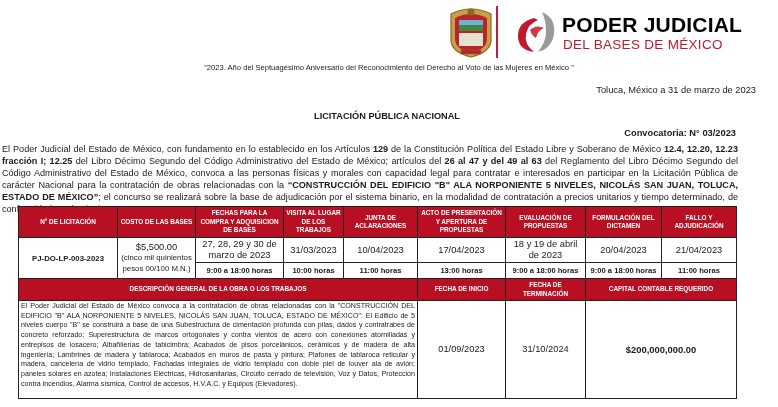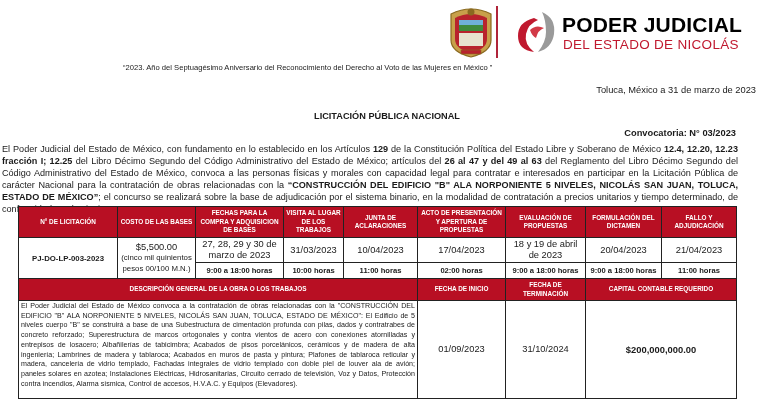--- a/index.html
+++ b/index.html
@@ -5,21 +5,21 @@
   html, body { margin: 0; padding: 0; background: #ffffff; }
   body { width: 778px; height: 407px; overflow: hidden; position: relative;
          font-family: "Liberation Sans", sans-serif; color: #1a1a1a; }
   .abs { position: absolute; }
   
   #crest { left: 445px; top: 6px; width: 52px; height: 52px; }
   #vdivider { left: 496px; top: 6px; width: 1.5px; height: 52px; background: #b0243a; }
   #pj-symbol { left: 512px; top: 8px; width: 48px; height: 48px; }
   #pj-name { left: 562px; top: 14px; color: #000000; font-size: 21px; font-weight: bold; letter-spacing: 0.2px; line-height: 22px; }
   #pj-sub { left: 563px; top: 37px; color: #c0192f; font-size: 13.5px; line-height: 15px; letter-spacing: 0.3px; }
-  #motto { left: 0; width: 778px; top: 63px; text-align: left; font-size: 7.6px; margin-left: 123px; width: 532px; }
+  #motto { left: 0; width: 778px; top: 63px; text-align: center; font-size: 7.6px; margin-left: 123px; width: 532px; }
   #place-date { right: 22px; top: 85px; font-size: 9.3px; }
   #licit-title { left: 0; width: 778px; top: 111px; text-align: center; font-size: 9.2px; font-weight: bold; margin-left: -2px; }
   #convocatoria { right: 42px; top: 128px; font-size: 9.3px; font-weight: bold; }
   #intro { left: 2px; top: 143px; width: 736px; font-size: 9.1px; line-height: 12.1px; text-align: justify; }
   #intro b { font-weight: bold; }
 
   
   table.main { position: absolute; left: 18px; top: 206px; width: 718px; border-collapse: collapse; table-layout: fixed; }
   table.main td, table.main th { border: 1px solid #222; padding: 0 2px; text-align: center; vertical-align: middle; overflow: hidden; }
   table.main th { background: #b80f23; color: #ffffff; font-size: 6.4px; font-weight: bold; line-height: 8.5px; }
@@ -48,21 +48,21 @@
   <circle cx="26" cy="6" r="3.5" fill="#8a6a20"></circle>
   <rect x="16" y="44" width="20" height="4" fill="#b8232d" stroke="#8a6a20" stroke-width="0.6"></rect>
 </svg>
 <div id="vdivider" class="abs"></div>
 <svg id="pj-symbol" class="abs" viewBox="0 0 48 48">
   <path d="M30 4 Q44 10 42 26 Q40 40 26 44 Q34 34 34 24 Q34 12 30 4 Z" fill="#9a9a9a"></path>
   <path d="M22 10 Q6 14 6 28 Q6 42 22 44 Q12 36 14 26 Q16 16 26 12 Z" fill="#c0192f"></path>
   <path d="M18 22 Q24 16 32 20 Q26 22 24 30 Q20 28 18 22 Z" fill="#d23a47"></path>
 </svg>
 <div id="pj-name" class="abs">PODER JUDICIAL</div>
-<div id="pj-sub" class="abs">DEL ESTADO DE NICOLÁS</div>
+<div id="pj-sub" class="abs">DEL BASES DE MÉXICO</div>
 <div id="motto" class="abs">“2023. Año del Septuagésimo Aniversario del Reconocimiento del Derecho al Voto de las Mujeres en México ”</div>
 
 <div id="place-date" class="abs">Toluca, México a 31 de marzo de 2023</div>
 <div id="licit-title" class="abs">LICITACIÓN PÚBLICA NACIONAL</div>
 <div id="convocatoria" class="abs">Convocatoria: N° 03/2023</div>
 
 <div id="intro" class="abs"><span>El Poder Judicial del Estado de México, con fundamento en lo establecido en los Artículos </span><b>129</b><span> de la Constitución Política del Estado Libre y Soberano de México </span><b>12.4, 12.20, 12.23 fracción I; 12.25</b><span> del Libro Décimo Segundo del Código Administrativo del Estado de México; artículos del </span><b>26 al 47 y del 49 al 63</b><span> del Reglamento del Libro Décimo Segundo del Código Administrativo del Estado de México, convoca a las personas físicas y morales con capacidad legal para contratar e interesados en participar en la Licitación Pública de carácter Nacional para la contratación de obras relacionadas con la </span><b>“CONSTRUCCIÓN DEL EDIFICIO "B" ALA NORPONIENTE 5 NIVELES, NICOLÁS SAN JUAN, TOLUCA, ESTADO DE MÉXICO”</b><span>; el concurso se realizará sobre la base de adjudicación por el sistema binario, en la modalidad de contratación a precios unitarios y tiempo determinado, de conformidad con lo siguiente:</span></div>
 
 <table class="main">
   <colgroup>
@@ -99,21 +99,21 @@
     <td class="v-reg">10/04/2023</td>
     <td class="v-reg">17/04/2023</td>
     <td class="v-reg">18 y 19 de abril de 2023</td>
     <td class="v-reg">20/04/2023</td>
     <td class="v-reg">21/04/2023</td>
   </tr>
   <tr class="r-d2">
     <td class="v-bold">9:00 a 18:00 horas</td>
     <td class="v-bold">10:00 horas</td>
     <td class="v-bold">11:00 horas</td>
-    <td class="v-bold">02:00 horas</td>
+    <td class="v-bold">13:00 horas</td>
     <td class="v-bold">9:00 a 18:00 horas</td>
     <td class="v-bold">9:00 a 18:00 horas</td>
     <td class="v-bold">11:00 horas</td>
   </tr>
   <tr class="r-dh">
     <th colspan="5">DESCRIPCIÓN GENERAL DE LA OBRA O LOS TRABAJOS</th>
     <th>FECHA DE INICIO</th>
     <th>FECHA DE TERMINACIÓN</th>
     <th colspan="2">CAPITAL CONTABLE REQUERIDO</th>
   </tr>

